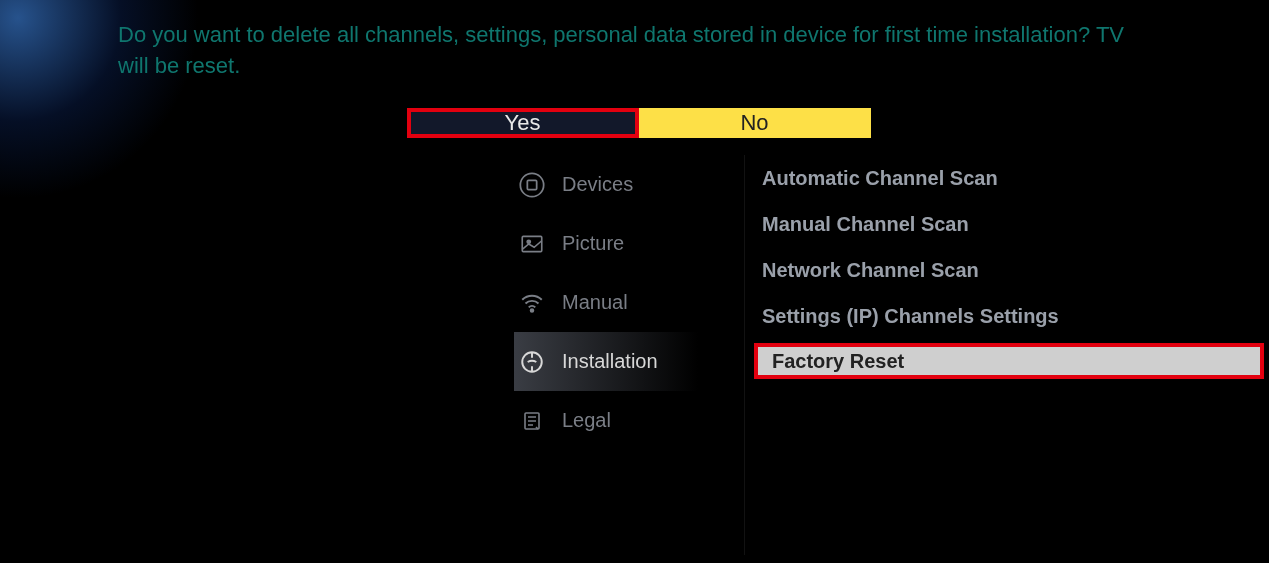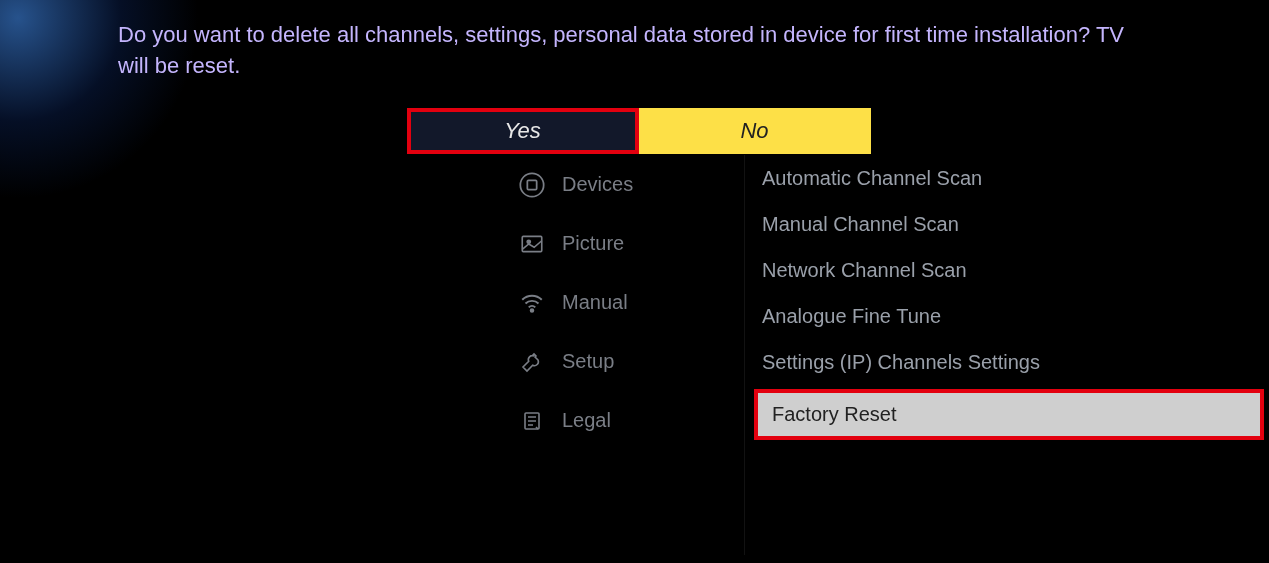--- a/index.html
+++ b/index.html
@@ -25,41 +25,40 @@
       pointer-events: none;
     }
     .dialog {
       position: absolute;
       top: 0;
       left: 0;
       right: 0;
       padding: 20px 110px 0 118px;
     }
     .dialog-text {
-      color: #c4b5fd;
+      color: #0f766e;
       font-size: 22px;
       line-height: 1.4;
       font-weight: 300;
     }
     .dialog-buttons {
       display: flex;
       justify-content: center;
       margin-top: 26px;
       gap: 0;
     }
     .btn {
       width: 232px;
-      height: 46px;
+      height: 30px;
       display: flex;
       align-items: center;
       justify-content: center;
       font-size: 22px;
       font-weight: 300;
       cursor: pointer;
-      font-style: italic;
     }
     .btn-yes {
       background: #12182a;
       color: #e8e8e8;
       border: 4px solid #e3000f;
     }
     .btn-no {
       background: #fde047;
       color: #222;
     }
@@ -117,28 +116,28 @@
       left: 758px;
       top: 0;
       width: 510px;
     }
     .sub-item {
       height: 46px;
       display: flex;
       align-items: center;
       color: #9aa0aa;
       font-size: 20px;
-      font-weight: 400;
+      font-weight: 700;
       padding-left: 4px;
       cursor: pointer;
     }
     .sub-item.selected {
       background: #cfcfcf;
       color: #222;
-      height: 51px;
+      height: 36px;
       border: 4px solid #e3000f;
       width: 510px;
       margin-left: -4px;
       margin-top: 4px;
       padding-left: 14px;
     }
     svg { display: block; }
   </style>
 </head>
 <body>
@@ -187,29 +186,32 @@
         <svg width="26" height="26" viewBox="0 0 24 24" fill="none" stroke="currentColor" stroke-width="1.8">
             <path d="M3 9c5-5 13-5 18 0"></path>
             <path d="M6 12.5c3.3-3.3 8.7-3.3 12 0"></path>
             <path d="M9 16c1.7-1.7 4.3-1.7 6 0"></path>
             <circle cx="12" cy="19" r="1.2" fill="currentColor"></circle>
           </svg>
       </span>
       <span class="label">Manual</span>
     </div>
 
-
-    <div class="menu-item">
-      <span class="icon">
-        <svg width="24" height="24" viewBox="0 0 24 24" fill="none" stroke="currentColor" stroke-width="1.6">
-            <path d="M14 6a4 4 0 0 0-5.3 5.3L3 17l4 4 5.7-5.7A4 4 0 0 0 18 10l-3-3 1-1-2-2-1 1z"></path>
-          </svg>
-      </span>
-      <span class="label">Setup</span>
-    </div>
+    <div class="menu-item active">
+      <span class="icon">
+        <svg width="26" height="26" viewBox="0 0 24 24" fill="none" stroke="currentColor" stroke-width="1.8">
+            <circle cx="12" cy="12" r="9"></circle>
+            <path d="M8 12 A8 8 0 0 1 16 12"></path>
+            <path d="M12 3 L12 8"></path>
+            <path d="M12 16 L12 21"></path>
+          </svg>
+      </span>
+      <span class="label">Installation</span>
+    </div>
+
 
     <div class="menu-item">
       <span class="icon">
         <svg width="24" height="24" viewBox="0 0 24 24" fill="none" stroke="currentColor" stroke-width="1.6">
             <rect x="5" y="4" width="14" height="16" rx="1"></rect>
             <path d="M8 8h8M8 12h8M8 16h5"></path>
             <path d="M16 18l2 2"></path>
           </svg>
       </span>
       <span class="label">Legal</span>
@@ -221,23 +223,20 @@
     <div class="sub-item">
       <span>Automatic Channel Scan</span>
     </div>
     <div class="sub-item">
       <span>Manual Channel Scan</span>
     </div>
     <div class="sub-item">
       <span>Network Channel Scan</span>
     </div>
     <div class="sub-item">
-      <span>Analogue Fine Tune</span>
-    </div>
-    <div class="sub-item">
       <span>Settings (IP) Channels Settings</span>
     </div>
     <div class="sub-item selected">
       <span>Factory Reset</span>
     </div>
   </div>
 </div>
 
 <div class="divider"></div>
 

